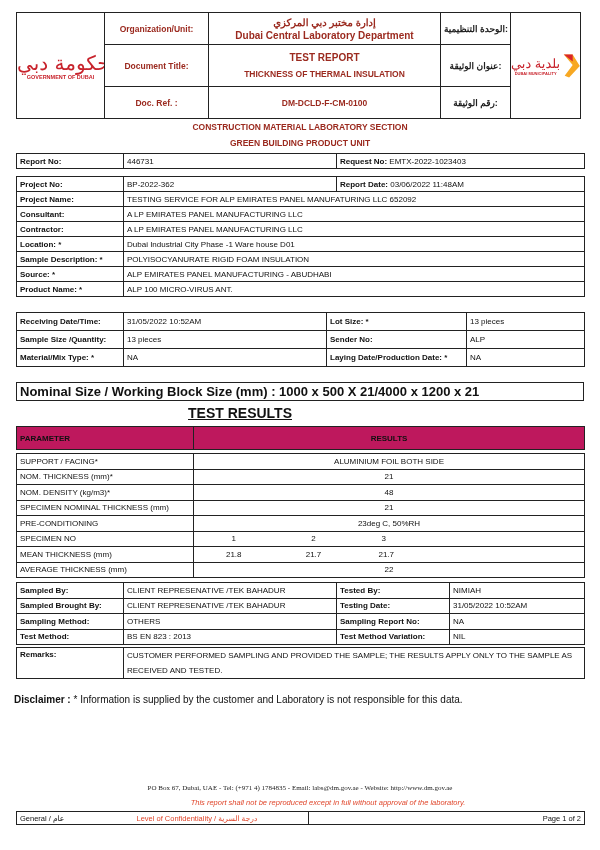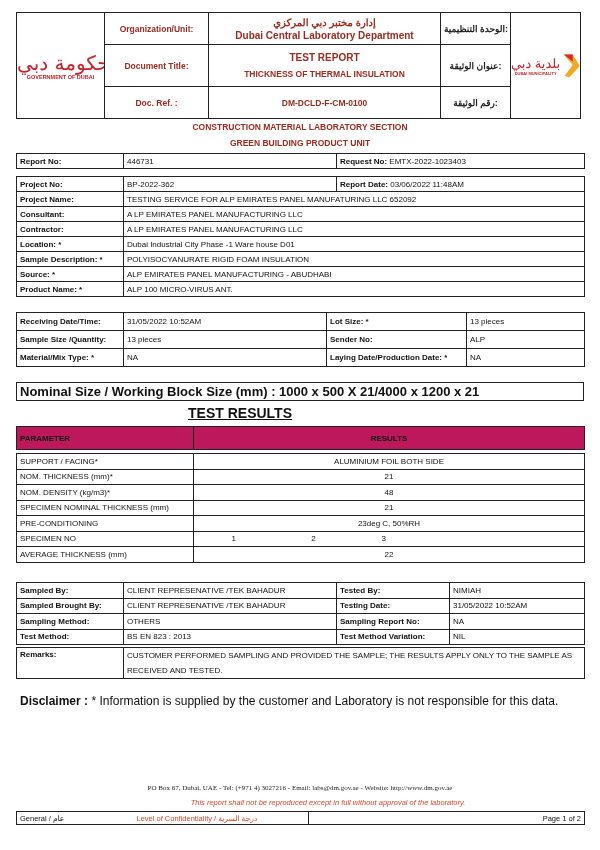--- a/index.html
+++ b/index.html
@@ -223,20 +223,26 @@
         <td>PRE-CONDITIONING</td>
         <td colspan="3" class="center">23deg C, 50%RH</td>
       </tr>
   <tr style="height:15.5px">
     <td>SPECIMEN NO</td>
     <td class="center" style="border-right:none">1</td>
     <td class="center" style="border-left:none;border-right:none">2</td>
     <td style="border-left:none;padding-left:28px">3</td>
   </tr>
   <tr style="height:15.5px">
+    <td>MEAN THICKNESS (mm)</td>
+    <td class="center" style="border-right:none">21.8</td>
+    <td class="center" style="border-left:none;border-right:none">21.7</td>
+    <td style="border-left:none;padding-left:25px">21.7</td>
+  </tr>
+  <tr style="height:15.5px">
         <td>AVERAGE THICKNESS (mm)</td>
         <td colspan="3" class="center">22</td>
       </tr>
 </tbody>
   </table>
 
 <table class="abs outer" style="left:16px;top:582px;width:568px;border-radius:12px;">
   <colgroup>
       <col style="width:107px">
       <col style="width:213px">
@@ -280,25 +286,25 @@
       <tr>
     <td class="b" style="vertical-align:top;padding-top:2px;height:31px;">Remarks:</td>
     <td style="font-size:8px;line-height:15px;">
       <div>CUSTOMER PERFORMED SAMPLING AND PROVIDED THE SAMPLE; THE RESULTS APPLY ONLY TO THE SAMPLE AS</div>
       <div>RECEIVED AND TESTED.</div>
     </td>
   </tr>
 </tbody>
   </table>
 
-<div class="abs" style="left:20px;top:694px;font-size:12px;">
+<div class="abs" style="left:14px;top:694px;font-size:10px;">
   <span class="b">Disclaimer :</span><span> * Information is supplied by the customer and Laboratory is not responsible for this data.</span>
 </div>
 
-<div class="abs footer-addr">PO Box 67, Dubai, UAE - Tel: (+971 4) 3027216 - Email: labs@dm.gov.ae - Website: http://www.dm.gov.ae</div>
+<div class="abs footer-addr">PO Box 67, Dubai, UAE - Tel: (+971 4) 1784835 - Email: labs@dm.gov.ae - Website: http://www.dm.gov.ae</div>
 <div class="abs footer-warn">This report shall not be reproduced except in full without approval of the laboratory.</div>
 
 <table id="foot" class="abs outer" style="left:16px;top:811px;width:568px;">
   <colgroup>
       <col style="width:96px">
       <col style="width:196px">
       <col style="width:276px">
     </colgroup>
   <tbody>
   <tr>

